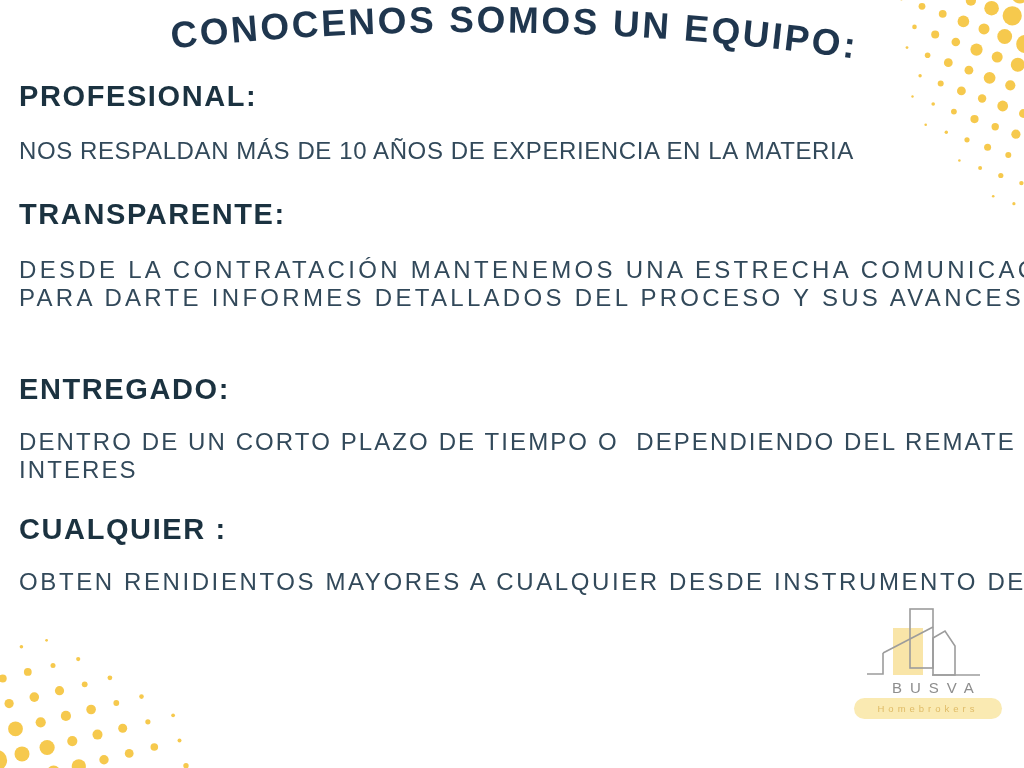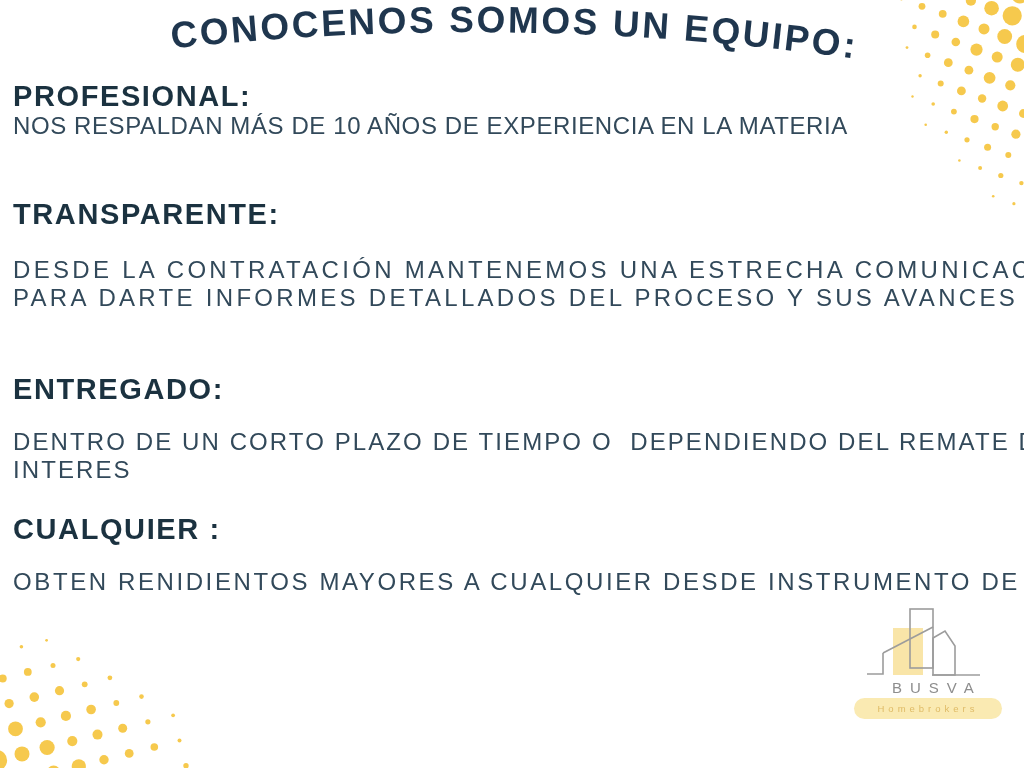--- a/index.html
+++ b/index.html
@@ -15,36 +15,36 @@
   
   #title-svg{position:absolute;left:0;top:0;}
   #title-svg text{
     font-family:"Liberation Sans","DejaVu Sans",sans-serif;
     font-weight:bold;
     font-size:37px;
     letter-spacing:2.5px;
     fill:var(--title-navy,#1f364e);
   }
   
-  .section{position:absolute;left:13px;}
+  .section{position:absolute;left:19px;}
   .heading{
     font-weight:800;
     font-size:29px;
     letter-spacing:1.6px;
     line-height:32px;
     color:var(--heading-navy,#1b3240);
     white-space:pre;
   }
   .body-line{
     font-size:24px;
     line-height:28px;
     color:var(--body-navy,#32495a);
     white-space:pre;
   }
-  #sec-0{top:80px;}  #sec-0 .body-lines{} #sec-0 .body-line{letter-spacing:.6px;}
+  #sec-0{top:80px;}  #sec-0 .body-lines{margin-top:25px;} #sec-0 .body-line{letter-spacing:.6px;}
   #sec-1{top:198px;} #sec-1 .body-lines{margin-top:26px;} #sec-1 .body-line{letter-spacing:3.3px;}
   #sec-2{top:373px;} #sec-2 .body-lines{margin-top:23px;} #sec-2 .body-line{letter-spacing:2.1px;}
   #sec-3{top:513px;} #sec-3 .body-lines{margin-top:23px;} #sec-3 .body-line{letter-spacing:2.6px;}
   
   #logo{position:absolute;left:852px;top:592px;width:152px;height:132px;}
   #logo .art{stroke:var(--logo-gray,#9c9c9c);stroke-width:1.6;fill:none;}
   #logo .brand-text{
     font-family:"Liberation Sans","DejaVu Sans",sans-serif;
     font-size:15px;letter-spacing:8px;
     fill:#8d8d8d;

